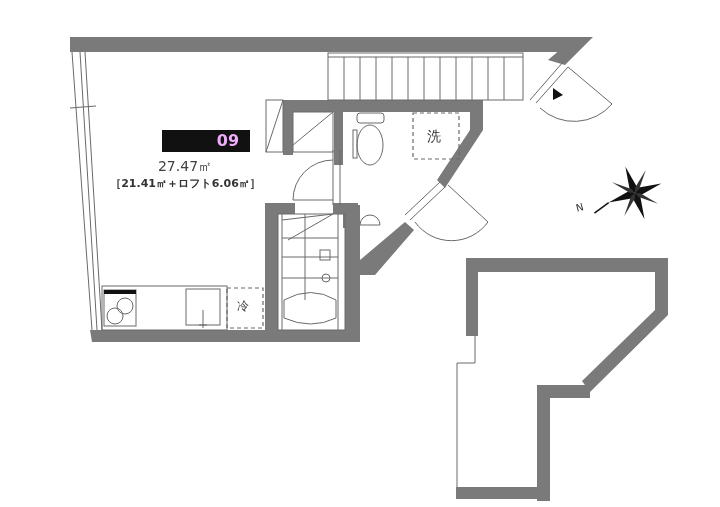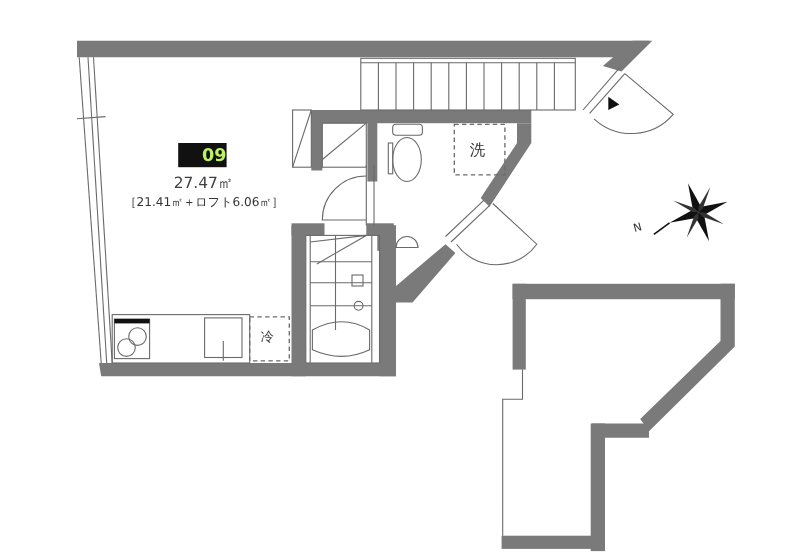--- a/index.html
+++ b/index.html
@@ -1,23 +1,23 @@
 <!DOCTYPE html>
 <html><head>
 <meta charset="utf-8">
 <style>
   html,body{margin:0;padding:0;background:#ffffff;}
   body{width:720px;height:507px;position:relative;overflow:hidden;font-family:"DejaVu Sans",sans-serif;}
   svg{position:absolute;left:0;top:0;}
   .wall{fill:#7a7a7a;}
   .line{fill:none;stroke:#6a6a6a;stroke-width:1;}
   .dash{fill:none;stroke:#6a6a6a;stroke-width:1.2;stroke-dasharray:4 3;}
-  .unit-badge{position:absolute;left:162px;top:130px;width:44px;height:22px;background:#111;color:#bef264;font-size:16px;font-weight:bold;text-align:right;line-height:22px;}
+  .unit-badge{position:absolute;left:162px;top:130px;width:44px;height:22px;background:#111;color:#f0abfc;font-size:16px;font-weight:bold;text-align:center;line-height:22px;padding-left:44px;}
   .area{position:absolute;left:150px;top:158px;width:70px;text-align:center;font-size:14px;color:#404040;}
-  .detail{position:absolute;left:108px;top:176px;width:155px;text-align:center;font-size:11px;color:#333;white-space:nowrap;}
+  .detail{position:absolute;left:108px;top:176px;width:155px;text-align:center;font-size:11px;color:#333;white-space:nowrap;font-weight:bold;}
   .lbl{position:absolute;font-size:14px;color:#333;}
   .north{position:absolute;left:576px;top:202px;font-size:10px;color:#333;transform:rotate(-15deg);}
 </style>
 </head>
 <body>
 
 <svg width="720" height="507" viewBox="0 0 720 507">
 
   <g>
 

